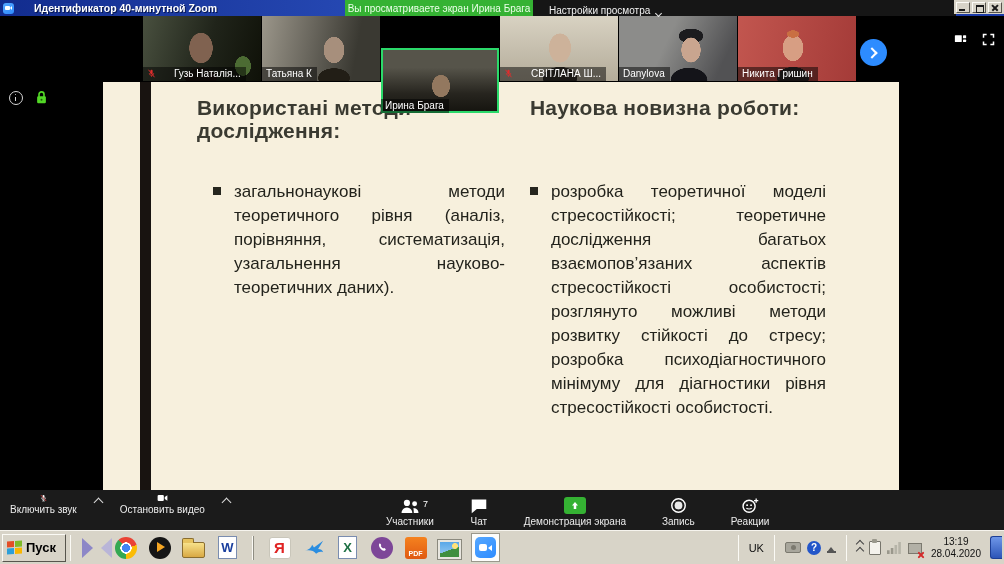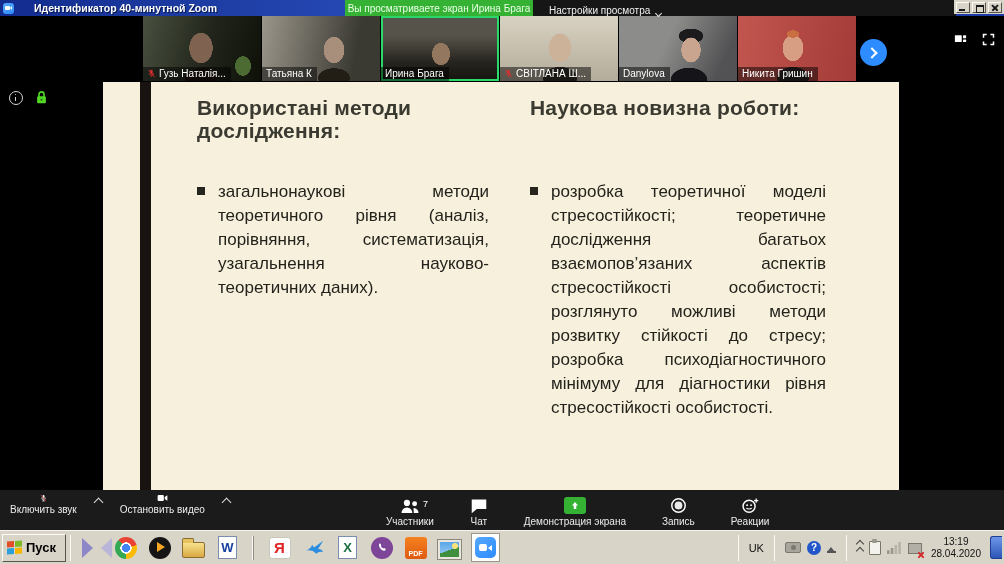--- a/index.html
+++ b/index.html
@@ -47,57 +47,57 @@
     radial-gradient(ellipse 17px 22px at 58px 32px,#806250 68%,transparent 70%),
     radial-gradient(ellipse 26px 16px at 58px 62px,#1d130e 60%,transparent 62%),
     radial-gradient(ellipse 13px 16px at 100px 50px,#4c6b33 60%,transparent 62%),
     linear-gradient(105deg,#49503f,#20241a 55%,#0f1108); }
   .t2 { background:
     radial-gradient(ellipse 15px 19px at 72px 34px,#a78f7c 68%,transparent 70%),
     radial-gradient(ellipse 26px 16px at 72px 62px,#221e16 60%,transparent 62%),
     linear-gradient(100deg,#9b968a 0%,#6a675e 40%,#3a3932 78%); }
   .t3 { background:
     radial-gradient(ellipse 13px 16px at 60px 38px,#93785f 68%,transparent 70%),
-    linear-gradient(180deg,#56544a 0 30%,#27251f 70%,#14130e); }
+    linear-gradient(180deg,#56544a 0 30%,#27251f 70%,#14130e); margin-top: 32px; }
   .t4 { background:
     radial-gradient(ellipse 16px 21px at 60px 32px,#cdb29a 68%,transparent 70%),
     radial-gradient(ellipse 28px 18px at 60px 62px,#35302a 60%,transparent 62%),
     linear-gradient(180deg,#d8d2c2,#b4ac9a); text-align: right; }
   .t5 { background:
     radial-gradient(ellipse 14px 18px at 72px 34px,#c9a58f 68%,transparent 70%),
     radial-gradient(ellipse 20px 12px at 72px 20px,#1b1b1e 60%,transparent 62%),
     radial-gradient(ellipse 30px 20px at 70px 64px,#141419 60%,transparent 62%),
     linear-gradient(115deg,#8c8c8a 0 40%,#525254 85%); }
   .t6 { background:
     radial-gradient(ellipse 10px 6px at 55px 18px,#c96f42 60%,transparent 62%),
     radial-gradient(ellipse 15px 19px at 55px 32px,#d79e83 68%,transparent 70%),
     radial-gradient(ellipse 26px 18px at 55px 62px,#2e2626 60%,transparent 62%),
     linear-gradient(100deg,#c2564f,#a43b38); padding-left: 15px; }
-  .tile-label { position:absolute; left:0; bottom:0; max-width:100%; display:flex; align-items:center; gap:3px;
+  .tile-label { position:absolute; left:0; bottom:0; max-width:100%; display:flex; align-items:center; gap:18px;
     background:rgba(0,0,0,.5); color:#fff; font-size:10px; padding:1px 5px 2px 4px; white-space:nowrap; }
   .next-btn { position:absolute; left:860px; top:23px; width:27px; height:27px; border-radius:50%;
     background:#2d8cff; display:flex; align-items:center; justify-content:center; }
   .chev-right { width:8px; height:8px; border-right:2.2px solid #fff; border-top:2.2px solid #fff;
     transform:rotate(45deg); margin-left:-3px; }
   .strip-icons { position:absolute; right:8px; top:16px; display:flex; gap:13px; align-items:center; }
 
   
   .main { position:absolute; top:81px; left:0; width:1004px; height:409px; background:#000; }
   .overlay-icons { position:absolute; left:9px; top:9px; display:flex; gap:11px; align-items:center; }
   .info-ic { width:14px; height:14px; border:1.5px solid #d6d6d6; border-radius:50%; position:relative; }
   .info-ic::before { content:""; position:absolute; left:4.6px; top:2px; width:1.8px; height:1.8px; background:#d6d6d6; border-radius:50%; }
   .info-ic::after { content:""; position:absolute; left:4.6px; top:5px; width:1.8px; height:4.5px; background:#d6d6d6; }
   .slide { position:absolute; left:103px; top:1px; width:796px; height:408px; background:#f7f0dd; }
   .slide-bar { position:absolute; left:37px; top:0; width:11px; height:408px; background:#181310; }
   .s-heading { position:absolute; top:14px; font-size:21px; line-height:23px; font-weight:bold;
     color:#3a3a31; letter-spacing:.2px; }
   .h-left { left:94px; width:300px; }
   .h-right { left:427px; width:310px; }
   .s-bullet { position:absolute; top:98px; display:flex; gap:13px; }
-  .b-left { left:94px; width:292px; }
+  .b-left { left:110px; width:292px; }
   .b-right { left:427px; width:296px; }
   .b-marker { flex:none; width:8px; height:8px; background:#26261e; margin-top:7px; }
   .b-text { font-size:17px; line-height:24px; color:#23231c; text-align:justify; }
 
   
   .mtoolbar { position:absolute; top:490px; left:0; width:1004px; height:40px; background:#1b1b1b;
     color:#ececec; z-index:25; }
   .mt-left { position:absolute; left:2px; top:0; height:28px; display:flex; }
   .mt-btn { display:flex; flex-direction:column; align-items:center; justify-content:flex-end;
     padding:4px 8px 3px; gap:2px; font-size:10px; white-space:nowrap; }

